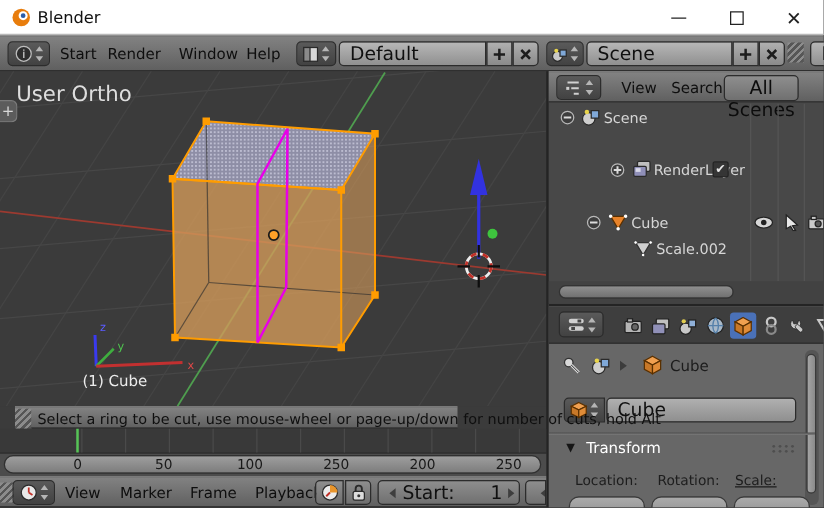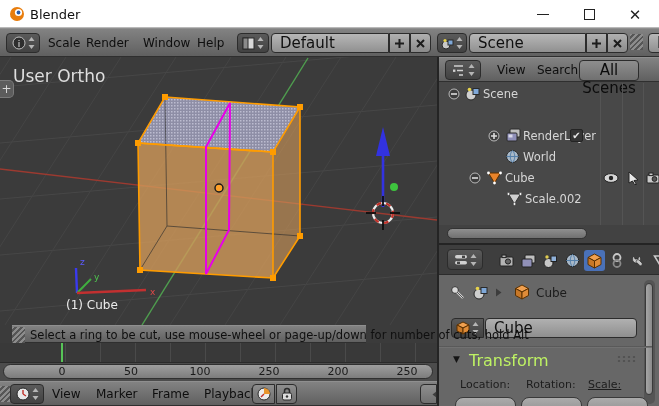--- a/index.html
+++ b/index.html
@@ -59,21 +59,21 @@
   .ptab { top:5px; width:21px; height:21px; display:flex; align-items:center; justify-content:center; border-radius:3px; }
   .ptab.active { background:var(--active_tab_blue,#4a71b8); }
   #pcrumb span.lbl { color:#1c1c1c; font-size:12px; }
   .pscroll-track { left:205px; top:35px; width:11px; height:124px; background:#555; border-radius:5px; }
   .pscroll { left:1px; top:3px; width:8px; height:112px; background:linear-gradient(90deg,#a6a6a6,#8a8a8a); border:1px solid #3a3a3a; border-radius:4px; }
   #pname-btn { left:12px; top:73px; width:33px; height:20px; border-radius:4px 0 0 4px; }
   #pname-fld { left:46px; top:73px; width:152px; height:20px; border-radius:4px; background:linear-gradient(#b0b0b0,#8f8f8f); }
   #psep { left:0; top:101px; width:213px; height:2px; background:linear-gradient(#4e4e4e,#7d7d7d); }
   #ppanel-head { left:0; top:104px; width:213px; height:20px; }
   #ppanel-head .tri { color:#151515; font-size:9px; }
-  #ppanel-title { color:#bef264; font-size:16px; }
+  #ppanel-title { color:#ffffff; font-size:12px; }
   .plabel { top:133px; color:#1d1d1d; font-size:11px; }
   .pnum { top:152px; width:61px; height:18px; border-radius:8px; background:linear-gradient(#ababab,#8f8f8f); border:1px solid #3a3a3a; }
 
   
   #hint { left:18px; top:1px; color:#0f0f0f; font-size:11.5px; line-height:16px; white-space:nowrap; }
   .rtick { top:0; width:1px; height:19px; background:#4a4a4a; }
   #frame-line  { left:61px; top:0; width:2px; height:19px; background:var(--frame_green,#57c457); }
   #scrub-pill { left:3px; top:1px; width:430px; height:15px; border-radius:8px; border:1px solid #303030;
                 background:linear-gradient(#9e9e9e,#7d7d7d); }
   .tnum { top:2px; color:#191919; font-size:11px; transform:translateX(-50%); }
@@ -112,21 +112,21 @@
   <div class="abs btn-dark" style="left:6px; top:4px; width:34px; height:20px;">
     <svg width="14" height="14">
         <circle cx="7" cy="7" r="6" fill="#2e2e2e" stroke="#bdbdbd"></circle>
         <text x="7" y="10.5" font-size="9" fill="#e8e8e8" text-anchor="middle" font-family="DejaVu Sans">i</text>
       </svg>
     <svg width="7" height="14">
         <polygon points="3.5,1 6.5,5 0.5,5" fill="#b5b5b5"></polygon>
         <polygon points="0.5,9 6.5,9 3.5,13" fill="#b5b5b5"></polygon>
       </svg>
   </div>
-  <span class="abs hmenu" style="left:48px; top:4px;">Scale</span>
+  <span class="abs hmenu" style="left:48px; top:4px;">Start</span>
   <span class="abs hmenu" style="left:86px; top:4px;">Render</span>
   <span class="abs hmenu" style="left:143px; top:4px;">Window</span>
   <span class="abs hmenu" style="left:197px; top:4px;">Help</span>
 
   <div class="abs btn-dark" style="left:237px; top:4px; width:32px; height:20px;">
     <svg width="13" height="13">
         <rect x="1" y="1" width="11" height="11" fill="#d8d8d8" stroke="#2a2a2a"></rect>
         <rect x="1" y="1" width="5" height="11" fill="#8a8a8a" stroke="#2a2a2a"></rect>
       </svg>
     <svg width="7" height="14">
@@ -307,27 +307,20 @@
           <path d="M3 6h6 M6 3v6" stroke="#dcdcdc" stroke-width="1.6"></path>
         </svg>
       <svg class="abs" style="left:67px;" width="15" height="15">
           <rect x="4" y="1" width="10" height="8" rx="1" fill="#bfbfbf" stroke="#2a2a2a"></rect>
           <rect x="1" y="5" width="10" height="8" rx="1" fill="#8f8fb8" stroke="#2a2a2a"></rect>
           <rect x="2.5" y="6.5" width="4" height="3" fill="#d8d8e8"></rect>
         </svg>
       <span class="abs" style="left:84px;">RenderLayer</span>
       <span class="abs chk" style="left:131px;">✔</span>
     </div>
-    <div class="abs ol-row" style="top:89px;">
-      <svg class="abs" style="left:66px;" width="15" height="15">
-          <circle cx="7.5" cy="7.5" r="6" fill="#a8b8c8" stroke="#2a2a2a"></circle>
-          <path d="M1.5 7.5h12 M7.5 1.5c3 3 3 9 0 12 M7.5 1.5c-3 3-3 9 0 12" stroke="#5580aa" fill="none"></path>
-        </svg>
-      <span class="abs" style="left:84px;">World</span>
-    </div>
     <div class="abs ol-row" style="top:110px;">
       <svg class="abs" style="left:30px;" width="12" height="12">
           <circle cx="6" cy="6" r="5" fill="#3d3d3d" stroke="#b9b9b9"></circle>
           <path d="M3 6h6" stroke="#dcdcdc" stroke-width="1.6"></path>
         </svg>
       <svg class="abs" style="left:48px;" width="15" height="15">
           <polygon points="1.5,3 13.5,3 7.5,13" fill="#e8832a" stroke="#5a3000"></polygon>
           <circle cx="1.5" cy="3" r="1.4" fill="#fff"></circle>
           <circle cx="13.5" cy="3" r="1.4" fill="#fff"></circle>
           <circle cx="7.5" cy="13" r="1.4" fill="#fff"></circle>
@@ -552,19 +545,29 @@
       </svg>
   </div>
   <div class="abs sq" style="left:276px; top:2px; width:21px; height:20px; border-radius:0 4px 4px 0; background:linear-gradient(#8e8e8e,#6f6f6f);">
     <svg width="12" height="14">
         <path d="M3.5 6 V4 a2.5 2.5 0 0 1 5 0 V6" fill="none" stroke="#2a2a2a" stroke-width="1.5"></path>
         <rect x="1.5" y="6" width="9" height="7" rx="1.5" fill="#dcdcdc" stroke="#2a2a2a"></rect>
         <circle cx="6" cy="9.5" r="1.2" fill="#333"></circle>
       </svg>
   </div>
 
+  <div class="abs fld" style="left:302px; top:2px; width:114px; height:20px; border-radius:4px; background:linear-gradient(#8e8e8e,#707070); display:flex; align-items:center;">
+    <svg width="6" height="9" style="margin-right:5px;">
+        <polygon points="5.5,0.5 0.5,4.5 5.5,8.5" fill="#3e3e3e"></polygon>
+      </svg>
+    <span style="color:#101010;">Start:</span>
+    <span style="color:#101010; margin-left:auto; margin-right:4px;">1</span>
+    <svg width="6" height="9" style="margin-right:3px;">
+        <polygon points="0.5,0.5 5.5,4.5 0.5,8.5" fill="#3e3e3e"></polygon>
+      </svg>
+  </div>
   <div class="abs fld" style="left:420px; top:2px; width:17px; height:20px; border-radius:4px 0 0 4px; background:linear-gradient(#8e8e8e,#707070); display:flex; align-items:center; overflow:hidden;">
     <svg width="6" height="9" style="margin:0 3px; flex:none;">
         <polygon points="5.5,0.5 0.5,4.5 5.5,8.5" fill="#3e3e3e"></polygon>
       </svg>
 
   </div>
 </div>
 
 </body></html>

